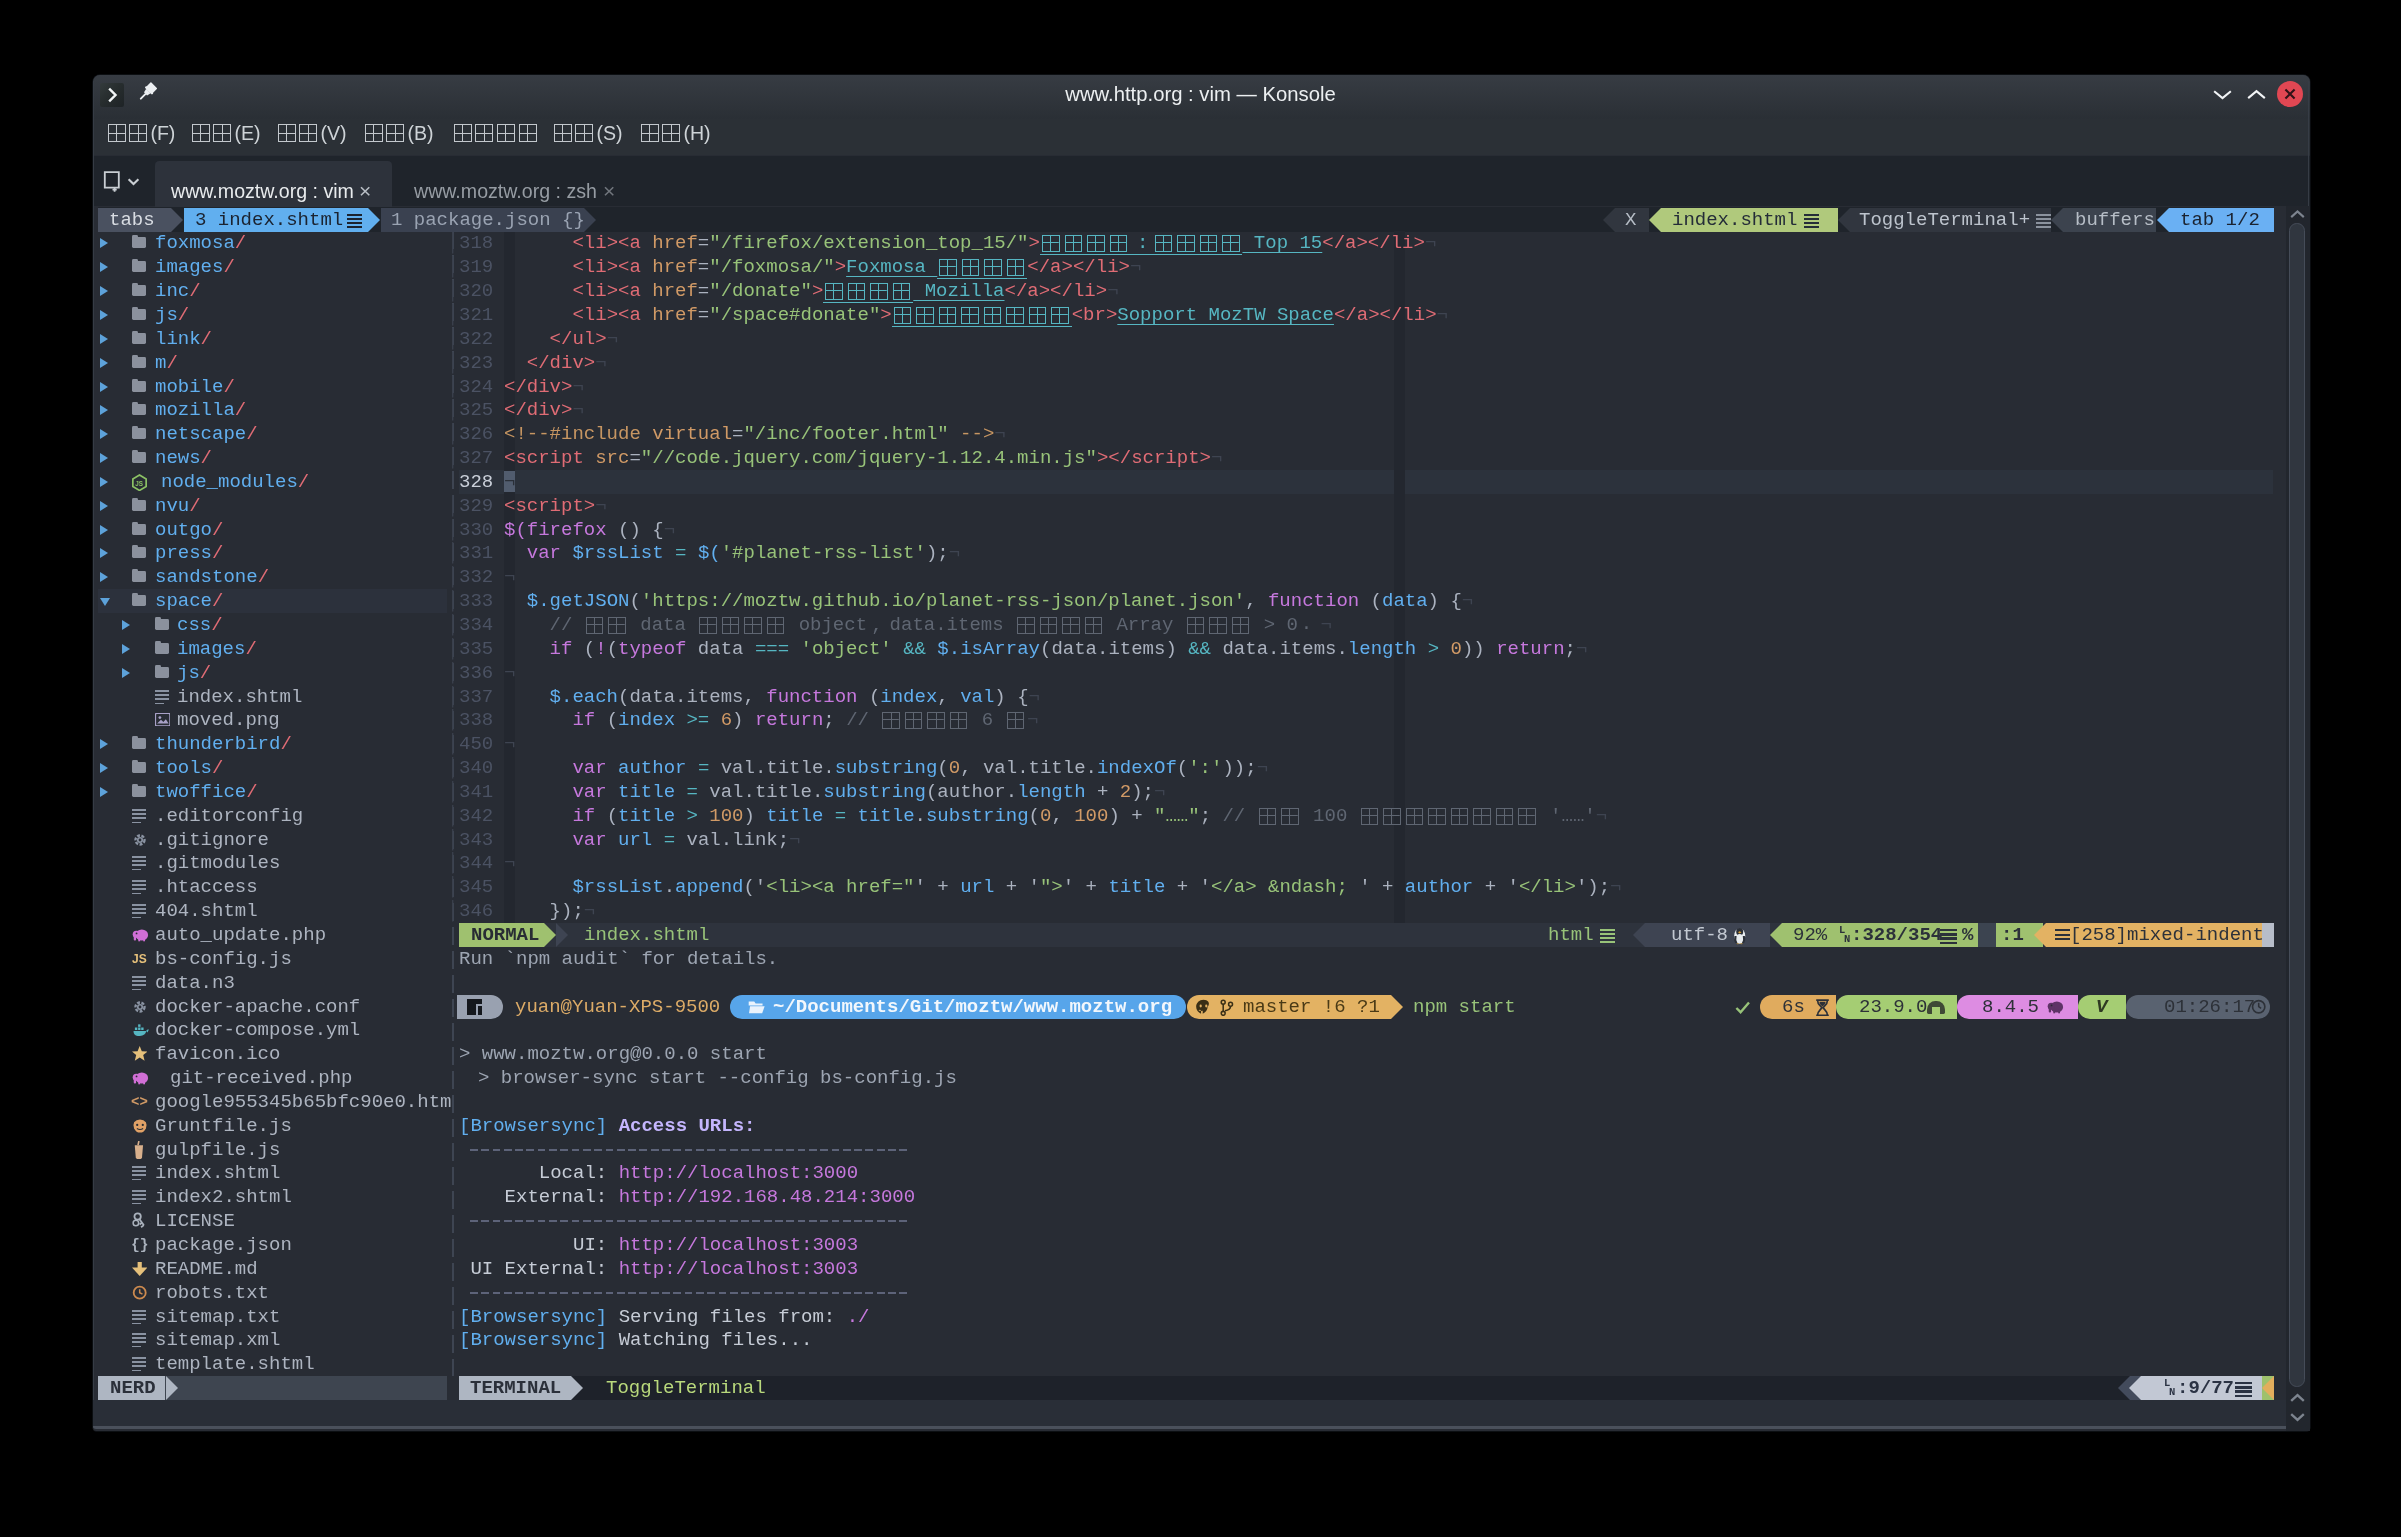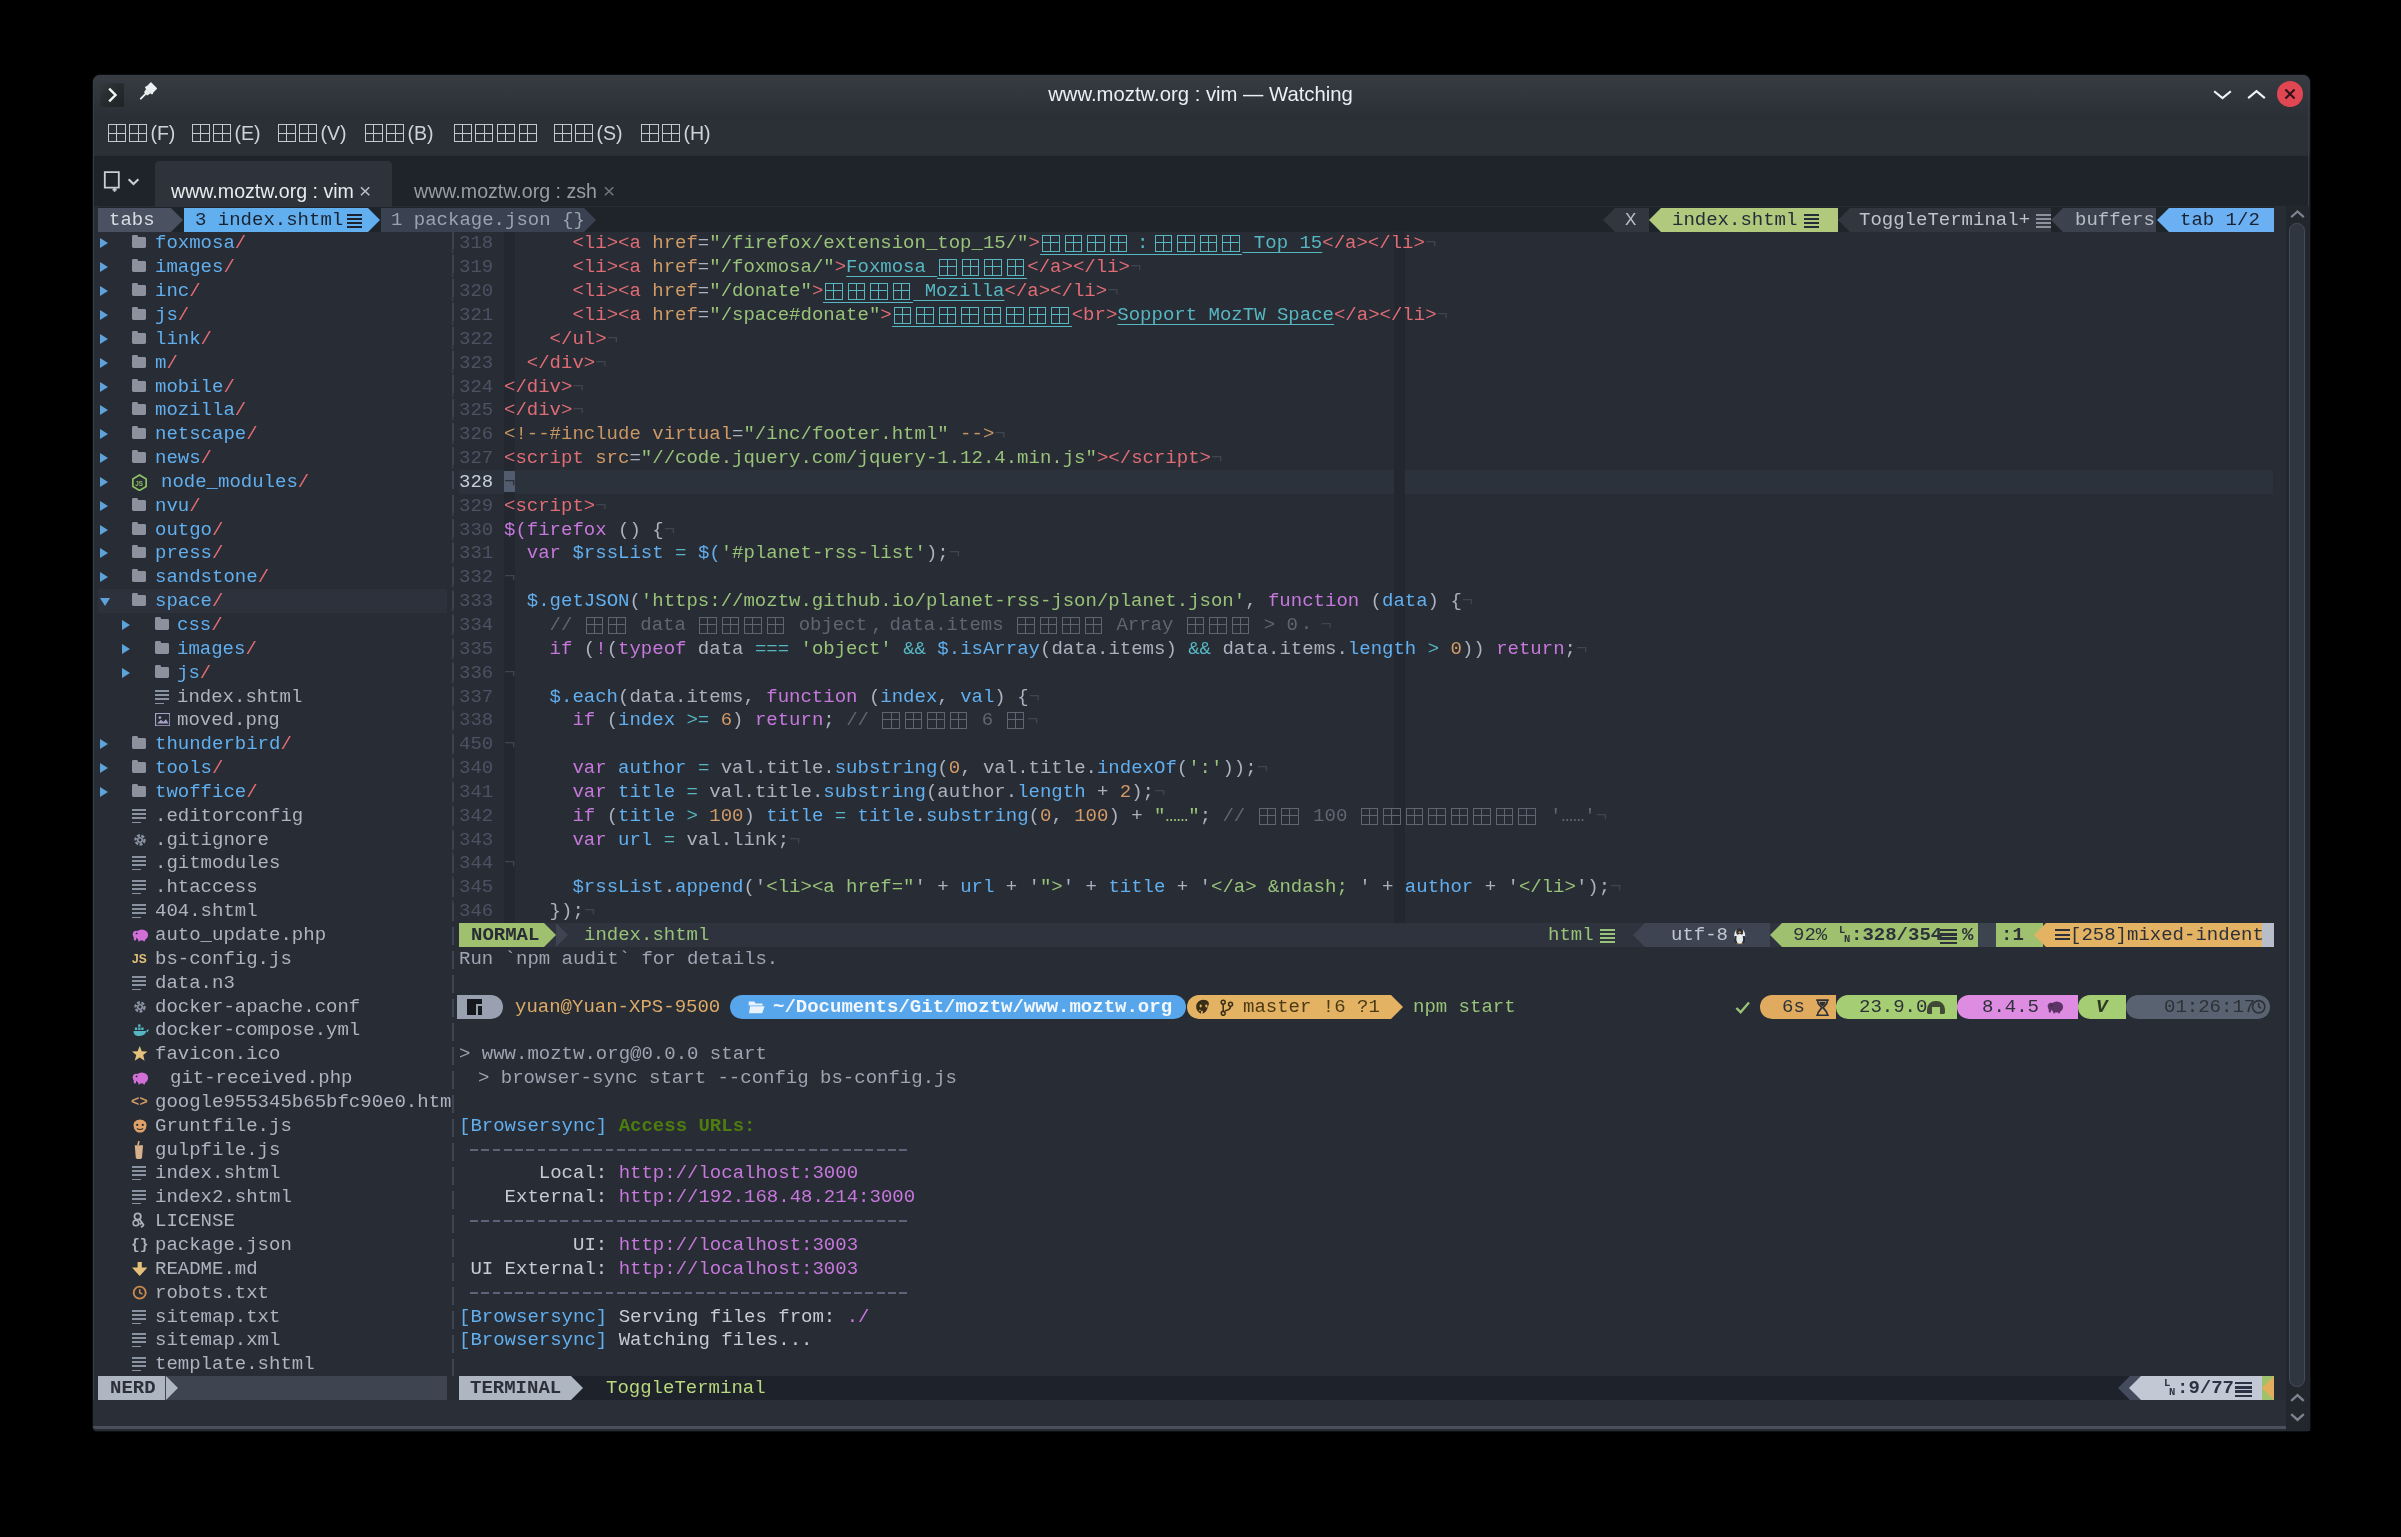--- a/index.html
+++ b/index.html
@@ -17,21 +17,21 @@
     <path d="M13 8 L22 17 L13 26" stroke="#f2f5f6" stroke-width="3.4" fill="none"></path>
   </svg>
 <svg class="abs" style="left:135px;top:82px" width="24" height="25" viewBox="0 0 34 36">
 <g transform="rotate(45 17 15)" fill="#eceff2">
 <rect x="10.5" y="0.5" width="13" height="10" rx="1"></rect>
 <rect x="9.5" y="9" width="15" height="3.4" rx="1.6"></rect>
 <path d="M12.5 12 h9 l-1.4 6 h-6.2 z"></path>
 <rect x="15.6" y="17" width="2.8" height="12" rx="1.4"></rect>
 </g>
   </svg>
-<div class="abs sans" style="left:850px;top:83px;width:701px;text-align:center;font-size:20.3px;color:#eceff1">www.moztw.org : vim — Watching</div>
+<div class="abs sans" style="left:850px;top:83px;width:701px;text-align:center;font-size:20.3px;color:#eceff1">www.http.org : vim — Konsole</div>
 <svg class="abs" style="left:2210px;top:87px" width="25" height="15.4" viewBox="0 0 36 22">
     <path d="M6 6 L18 16 L30 6" stroke="#f2f4f6" stroke-width="3" fill="none"></path>
   </svg>
 <svg class="abs" style="left:2244px;top:87px" width="25" height="15.4" viewBox="0 0 36 22">
     <path d="M6 16 L18 6 L30 16" stroke="#f2f4f6" stroke-width="3" fill="none"></path>
   </svg>
 <div class="abs" style="left:2277px;top:81px;width:26px;height:26px;border-radius:50%;background:#e14753"></div>
 <svg class="abs" style="left:2277px;top:81px" width="26" height="26" viewBox="0 0 37 37">
     <path d="M12 12 L25 25 M25 12 L12 25" stroke="#311218" stroke-width="3" fill="none"></path>
   </svg>
@@ -225,21 +225,21 @@
       <rect x="2.5" y="9" width="3.4" height="9" rx="1.5" fill="#5e3366"></rect>
       <rect x="9" y="13" width="2.6" height="6" fill="#5e3366"></rect>
       <rect x="16" y="13" width="2.6" height="6" fill="#5e3366"></rect>
       <circle cx="6.5" cy="7.8" r="1.3" fill="#282c34"></circle>
     </svg><span class="t" style="left:2096px"><span style="color:#2f3a22;font-weight:bold;font-style:italic">V</span></span><span class="t" style="left:2164px"><span style="color:#2d3138;">01:26:17</span></span><svg style="position:absolute;left:2251px;top:4.2px" width="15.4" height="15.4" viewBox="0 0 22 22">
       <circle cx="11" cy="11" r="8.8" fill="none" stroke="#2d3138" stroke-width="2.4"></circle>
       <path d="M11 5.5 V11 L14.5 13.5" stroke="#2d3138" stroke-width="2.2" fill="none"></path>
     </svg></div>
 <div class="row" style="top:1042px;"><span class="t" style="left:459px"><span style="color:#9da5b2;">&gt; www.moztw.org@0.0.0 start</span></span></div>
 <div class="row" style="top:1066px;"><span class="t" style="left:478px"><span style="color:#9da5b2;">&gt; browser-sync start --config bs-config.js</span></span></div>
-<div class="row" style="top:1114px;"><span class="t" style="left:459px"><span style="color:#61afef;">[Browsersync] </span><span style="color:#4d7c0f;font-weight:bold">Access URLs:</span></span></div>
+<div class="row" style="top:1114px;"><span class="t" style="left:459px"><span style="color:#61afef;">[Browsersync] </span><span style="color:#c4b5fd;font-weight:bold">Access URLs:</span></span></div>
 <div class="row" style="top:1138px;"><i style="position:absolute;left:470px;top:10.5px;width:440px;height:2.1px;background:repeating-linear-gradient(to right,#5d6379 0 7.7px,transparent 7.7px 11.3px)"></i></div>
 <div class="row" style="top:1161px;"><span class="t" style="left:459px"><span style="color:#c6ccd6;">       Local: </span><span style="color:#c678dd;">http://localhost:3000</span></span></div>
 <div class="row" style="top:1185px;"><span class="t" style="left:459px"><span style="color:#c6ccd6;">    External: </span><span style="color:#c678dd;">http://192.168.48.214:3000</span></span></div>
 <div class="row" style="top:1209px;"><i style="position:absolute;left:470px;top:10.5px;width:440px;height:2.1px;background:repeating-linear-gradient(to right,#5d6379 0 7.7px,transparent 7.7px 11.3px)"></i></div>
 <div class="row" style="top:1233px;"><span class="t" style="left:459px"><span style="color:#c6ccd6;">          UI: </span><span style="color:#c678dd;">http://localhost:3003</span></span></div>
 <div class="row" style="top:1257px;"><span class="t" style="left:459px"><span style="color:#c6ccd6;"> UI External: </span><span style="color:#c678dd;">http://localhost:3003</span></span></div>
 <div class="row" style="top:1281px;"><i style="position:absolute;left:470px;top:10.5px;width:440px;height:2.1px;background:repeating-linear-gradient(to right,#5d6379 0 7.7px,transparent 7.7px 11.3px)"></i></div>
 <div class="row" style="top:1305px;"><span class="t" style="left:459px"><span style="color:#61afef;">[Browsersync] </span><span style="color:#c6ccd6;">Serving files from: </span><span style="color:#c678dd;">./</span></span></div>
 <div class="row" style="top:1328px;"><span class="t" style="left:459px"><span style="color:#61afef;">[Browsersync] </span><span style="color:#c6ccd6;">Watching files...</span></span></div>
 <div class="row" style="top:1376px;"><i style="position:absolute;left:98px;top:0;width:349px;height:24px;background:#3e4550"></i><i style="position:absolute;left:98px;top:0;width:67px;height:24px;background:#aeb6c2"></i><i style="position:absolute;left:166px;top:0px;width:0;height:0;border-left:12.6px solid #aeb6c2;border-top:12px solid transparent;border-bottom:12px solid transparent"></i><span class="t" style="left:110px"><span style="color:#2b303a;font-weight:bold">NERD</span></span><i style="position:absolute;left:459px;top:0;width:1814px;height:24px;background:#1e222a"></i><i style="position:absolute;left:459px;top:0;width:112px;height:24px;background:#aeb6c2"></i><i style="position:absolute;left:571px;top:0px;width:0;height:0;border-left:12.6px solid #aeb6c2;border-top:12px solid transparent;border-bottom:12px solid transparent"></i><span class="t" style="left:470px"><span style="color:#2b303a;font-weight:bold">TERMINAL</span></span><span class="t" style="left:606px"><span style="color:#b9d97c;">ToggleTerminal</span></span><i style="position:absolute;left:2118px;top:0px;width:0;height:0;border-right:12px solid #434b5c;border-top:12px solid transparent;border-bottom:12px solid transparent"></i><i style="position:absolute;left:2130px;top:0;width:14px;height:24px;background:#434b5c"></i><i style="position:absolute;left:2129px;top:0px;width:0;height:0;border-right:12px solid #c2c8d4;border-top:12px solid transparent;border-bottom:12px solid transparent"></i><i style="position:absolute;left:2141px;top:0;width:121px;height:24px;background:#c2c8d4"></i><span style="position:absolute;left:2164px;top:2.1px;font:bold 10.5px/10.5px 'Liberation Mono';color:#2b3344">L</span><span style="position:absolute;left:2169px;top:10.5px;font:bold 10.5px/10.5px 'Liberation Mono';color:#2b3344">N</span><span class="t" style="left:2177px"><span style="color:#2b3344;font-weight:bold">:9/77</span></span><i style="position:absolute;left:2235px;top:5.6px;width:17px;height:15px;background:repeating-linear-gradient(to bottom,#2b3344 0 2.4px,transparent 2.4px 4.2px)"></i><i style="position:absolute;left:2262px;top:0;width:12px;height:24px;background:#9ec16c"></i><i style="position:absolute;left:2262px;top:0px;width:0;height:0;border-right:12px solid #e3ae5c;border-top:12px solid transparent;border-bottom:12px solid transparent"></i></div>

